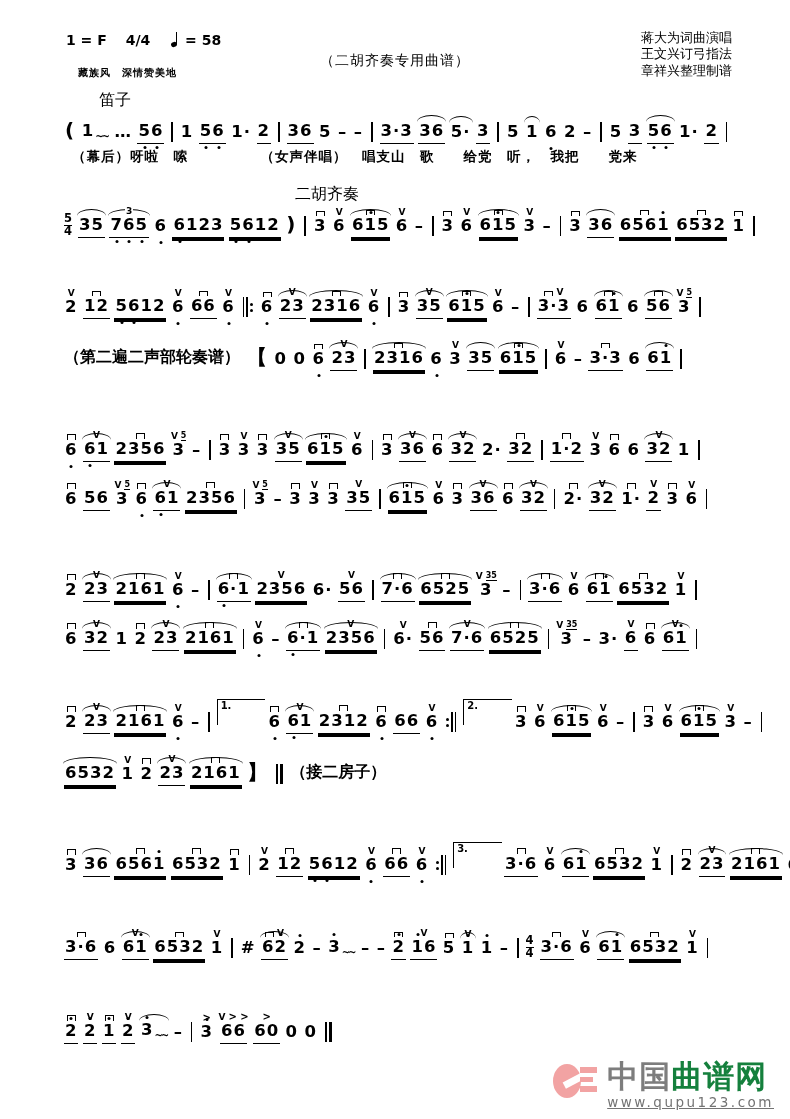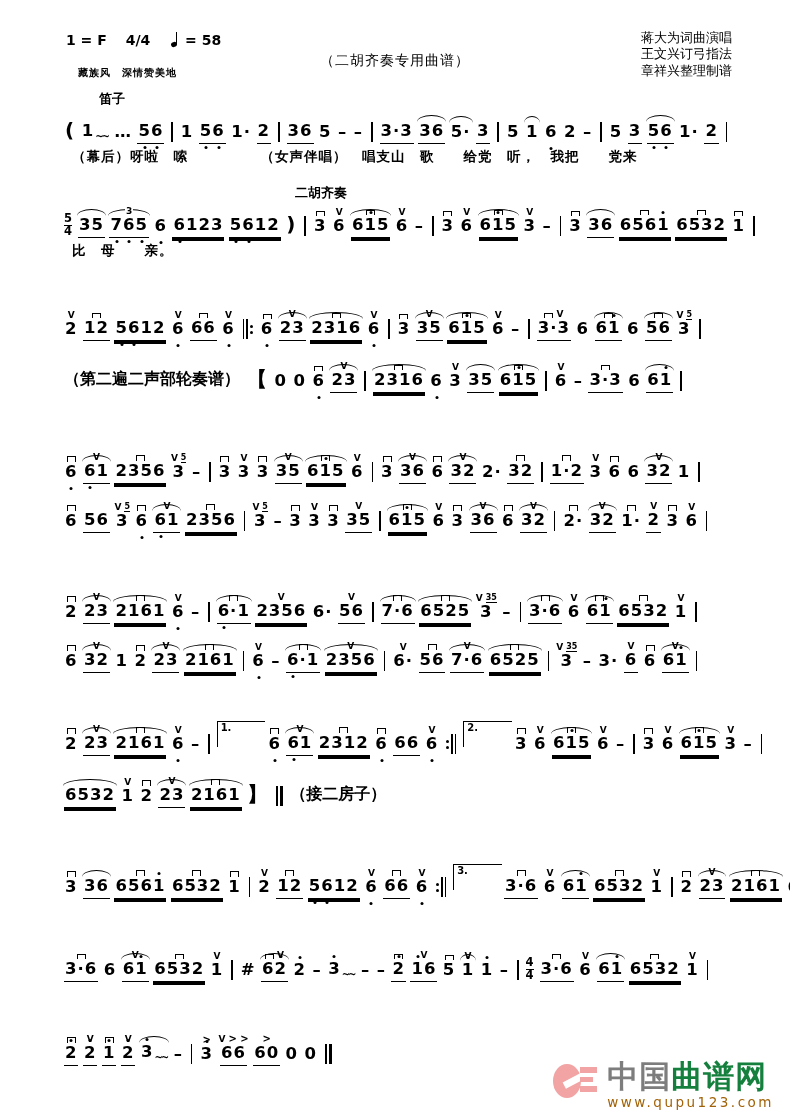--- a/index.html
+++ b/index.html
@@ -14,21 +14,21 @@
   .keyline{position:absolute;top:32px;left:66px;font-size:14px;font-weight:700;}
   .keyline .meter{margin-left:14px;}
   .qnote{display:inline-block;position:relative;width:6px;height:15px;margin:0 3px 0 16px;vertical-align:-2px;}
   .qnote::before{content:"";position:absolute;bottom:0;left:0;width:6px;height:5px;background:#000;border-radius:50%;transform:rotate(-20deg);}
   .qnote::after{content:"";position:absolute;bottom:3px;right:0;width:1.5px;height:12px;background:#000;}
   .expression{position:absolute;top:66px;left:78px;font-size:10px;font-weight:700;letter-spacing:1px;}
 
   
   .score{margin:36px 26px 0 64px;}
   .score-line{position:relative;}
-  .sys-label{position:absolute;top:-16px;font-size:13px;font-weight:700;}
+  .sys-label{position:absolute;top:-16px;font-size:16px;font-weight:400;}
   .notes-row{display:flex;align-items:flex-end;flex-wrap:nowrap;}
   .tok{display:inline-flex;flex-direction:column;align-items:center;margin:0 4.5px 0 0;}
   .marks{position:relative;height:13px;width:100%;display:flex;justify-content:center;align-items:flex-end;gap:3px;font-size:8.5px;font-weight:700;line-height:1;}
   .slur{position:absolute;left:-1px;right:-1px;bottom:0;height:6px;border-top:1.4px solid #000;border-radius:100% 100% 0 0/200% 200% 0 0;}
   .bowd{width:7px;height:4.5px;border:1.2px solid #000;border-bottom:none;margin-bottom:1px;}
   .bowu{font-size:9px;font-weight:700;}
   .acc{font-size:10px;font-weight:700;}
   .fing{font-size:8px;font-weight:700;border-bottom:1px solid #000;}
   .trip{position:relative;z-index:1;background:#fff;padding:0 1px;font-size:9px;}
   .body{font-size:16.5px;font-weight:700;line-height:1.15;letter-spacing:1px;padding:0 1px 2px 1px;white-space:nowrap;}
@@ -68,21 +68,21 @@
   .logo-icon{position:relative;width:46px;height:48px;}
   .logo-circ{position:absolute;left:0;top:3px;width:28px;height:34px;background:#f2a3a3;border-radius:50%;}
   .logo-circ::after{content:"";position:absolute;left:10px;top:13px;width:22px;height:7px;background:#fff;transform:rotate(-28deg);}
   .logo-bars{position:absolute;right:2px;top:6px;display:flex;flex-direction:column;gap:4px;}
   .logo-bars i{display:block;width:17px;height:5.5px;background:#f2a3a3;}
   .logo-bars i:nth-child(2){width:13px;}
   .brand{line-height:1;}
   .brand-row{font-size:31px;font-weight:700;letter-spacing:1px;white-space:nowrap;}
   .brand-cn{color:#7d7d7d;}
   .brand-pk{color:#15803d;}
-  .brand-url{font-size:13.5px;color:#a16207;letter-spacing:2.5px;margin-top:4px;text-align:right;}
+  .brand-url{font-size:13.5px;color:#737373;letter-spacing:2.5px;margin-top:4px;text-align:right;text-decoration:underline;}
 </style>
 </head>
 <body>
 
 <div class="hdr">
   <div class="subtitle">（二胡齐奏专用曲谱）</div>
   <div class="credits">
     <div>蒋大为词曲演唱</div>
     <div>王文兴订弓指法</div>
     <div>章祥兴整理制谱</div>
@@ -363,21 +363,20 @@
         <div class="tok">
           <div class="marks">
             <div class="bowd"></div>
           </div>
           <div class="body"><span class="ch">1</span></div>
         </div>
         <div class="barline">
           <div class="bl"></div>
         </div>
       </div>
-      <div class="lyrics">比　母　　亲。</div>
     </div>
     <div class="score-line">
       <div class="notes-row">
         <div class="tok">
           <div class="marks">
             <div class="bowu">V</div>
           </div>
           <div class="body"><span class="ch">2</span></div>
         </div>
         <div class="tok u1">

